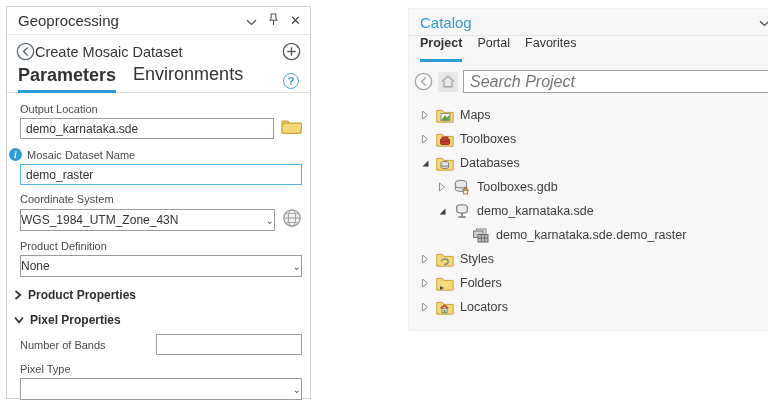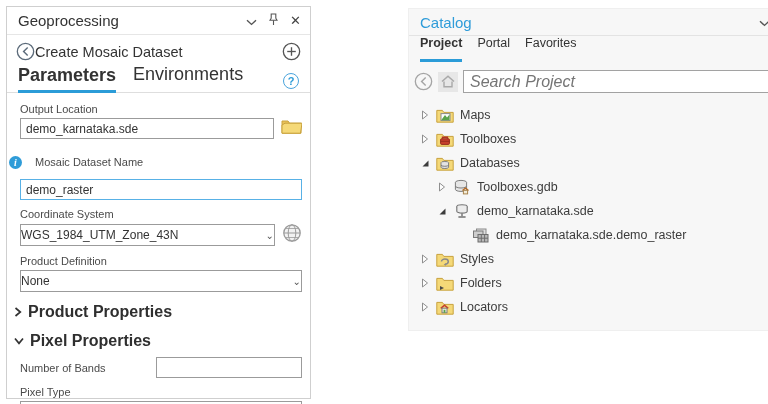--- a/index.html
+++ b/index.html
@@ -34,21 +34,21 @@
     color:#333; font-family:"Liberation Sans",sans-serif; background:#fff; outline:none; }
   .txt.focused { border:1px solid #58b1e6; }
   .selectbox { height:22px; border:1px solid #9b9b9b; background:#fff; display:flex;
     align-items:center; padding:0 0; font-size:12px; color:#333; width:100%; }
   .selectbox .chev { margin-left:auto; }
   .label-info-row { display:flex; align-items:center; gap:5px; margin:9px 0 3px -11px; }
   .info-circle { width:13px; height:13px; border-radius:50%; background:#2f9cd8; color:#fff;
     font-size:10px; font-style:italic; font-weight:bold; font-family:"Liberation Serif",serif;
     display:flex; align-items:center; justify-content:center; flex:0 0 auto; }
   .section-row { display:flex; align-items:center; gap:6px; margin:11px 0 1px -6px;
-    font-size:16px; font-weight:bold; color:#2f2f2f; }
+    font-size:12px; font-weight:bold; color:#2f2f2f; }
   .bands-row { display:flex; align-items:center; margin-top:7px; }
   .bands-row .field-label { flex:1; margin:0; }
   .bands-row .txt { width:146px; }
 
   
   .cat-panel { position:absolute; left:408px; top:8px; width:416px; height:323px;
     background:#f7f7f7; border:1px solid #efefef; }
   .cat-titlebar { height:27px; display:flex; align-items:center; padding:0 9px 0 11px;
     border-bottom:1px solid #e3e3e3; }
   .cat-title { flex:1; font-size:15px; color:#2f9cd9; }
@@ -116,21 +116,21 @@
     <div class="input-row">
       <input class="txt" value="demo_karnataka.sde" style="">
       <span><svg width="21" height="17" viewBox="0 0 21 17">
             <path d="M1 3 h6 l1.6 2.2 h11.4 v10 H1 z" fill="#e9c25a" stroke="#c9a23d" stroke-width="1"></path>
             <path d="M1 7 L4 5.2 h17 L19.5 15.2 H1 z" fill="#f5d978" stroke="#c9a23d" stroke-width="1"></path>
           </svg></span>
     </div>
 
     <div class="label-info-row">
       <span class="info-circle">i</span>
-      <span class="field-label" style="margin:8px">Mosaic Dataset Name</span>
+      <span class="field-label" style="margin:0">Mosaic Dataset Name</span>
     </div>
     <input class="txt focused" value="demo_raster" style="">
 
     <label class="field-label">Coordinate System</label>
     <div class="input-row">
       <div class="selectbox">
         <span>WGS_1984_UTM_Zone_43N</span>
         <span class="chev">⌄</span>
       </div>
       <span><svg width="20" height="20" viewBox="0 0 20 20">

